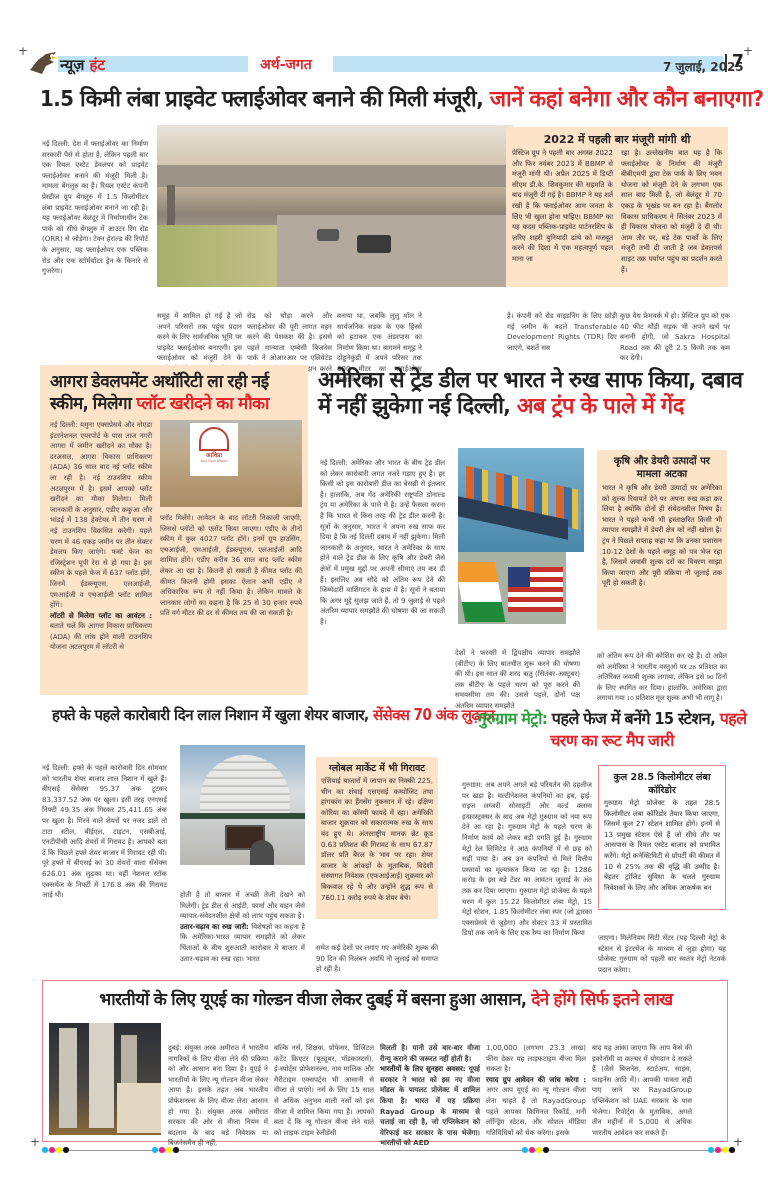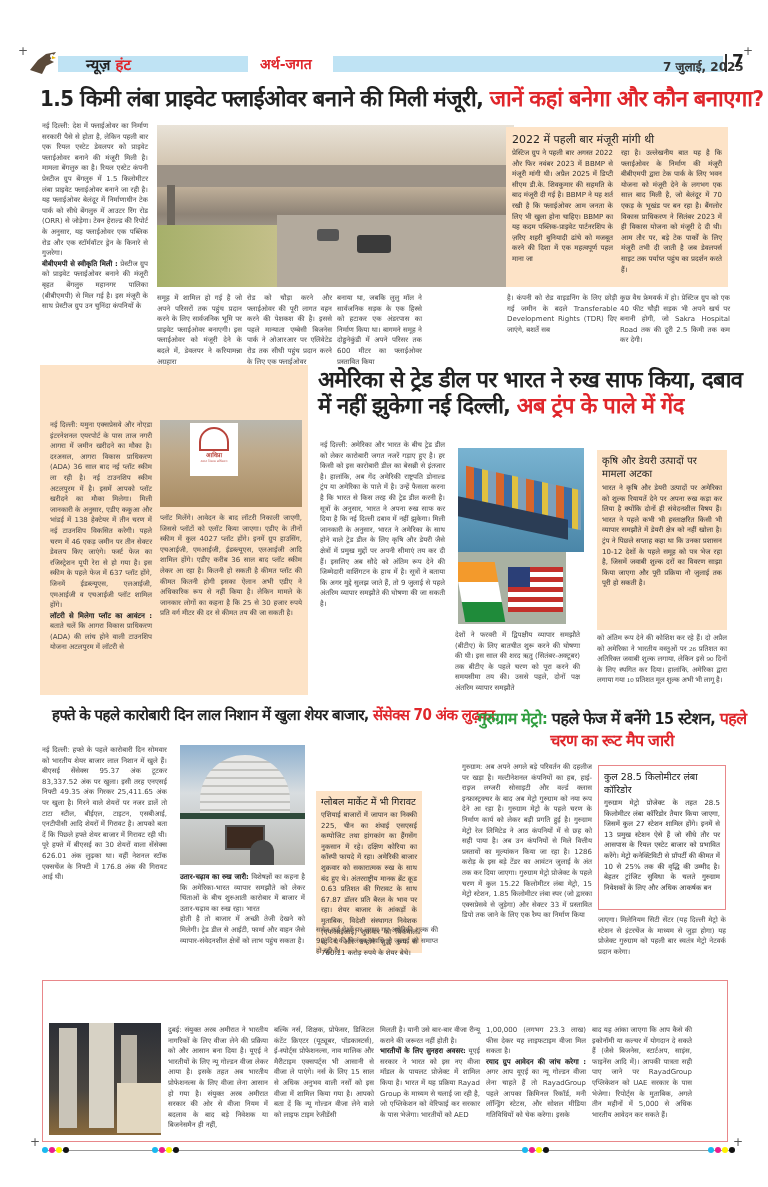--- a/index.html
+++ b/index.html
@@ -1,28 +1,28 @@
 <!DOCTYPE html>
 <html><head>
 <meta charset="utf-8">
 <style>
   * { box-sizing: border-box; margin: 0; padding: 0; }
   body { width: 768px; height: 1187px; background: #fff; font-family: "DejaVu Sans", sans-serif; color: #222; position: relative; overflow: hidden; }
   .abs { position: absolute; }
   .reg { position:absolute; font-size:12px; color:#555; line-height:1; }
   .bar { background:#bfe3f4; height:16px; }
-  .masthead-title { font-weight:bold; font-size:15px; color:#222;margin-left:26px; }
+  .masthead-title { font-weight:bold; font-size:15px; color:#222; }
   .red { color:#e0262b; }
   .green { color:#2f9e3f; }
   .headline { font-weight:bold; font-family:"DejaVu Sans Condensed","DejaVu Sans",sans-serif; letter-spacing:-0.5px; color:#222; }
   .body-text { font-size:7px; line-height:10.6px; color:#444; text-align:justify; }
   .body-text b { color:#222; }
-  .col { position:absolute; }
+  .col { position:absolute;margin-top:18px; }
   .box-peach { background:#fde3c7; }
-  .box-head { font-weight:normal; color:#222; }
+  .box-head { font-weight:bold; text-align:center; color:#222; }
   .photo { position:absolute; overflow:hidden; }
   .cmyk { position:absolute; display:flex; gap:1px; }
   .cmyk span { width:6px; height:6px; border-radius:50%; display:inline-block; }
 </style>
 </head>
 <body>
 
 <div class="reg" style="left:18px;top:45px;">+</div>
 <div class="reg" style="left:743px;top:45px;">+</div>
 
@@ -43,21 +43,20 @@
   <div class="abs" style="left:635px;top:8px;font-size:12px;color:#333;font-weight:bold;">7 जुलाई, 2025</div>
   <div class="abs" style="left:697px;top:4px;width:2px;height:18px;background:#333;"></div>
   <div class="abs" style="left:704px;top:1px;font-weight:bold;font-size:17px;">7</div>
 </div>
 
 <div class="abs headline" style="left:40px;top:82px;width:720px;font-size:22px;white-space:nowrap;">
   <span>1.5 किमी लंबा प्राइवेट फ्लाईओवर बनाने की मिली मंजूरी,</span> <span class="red">जानें कहां बनेगा और कौन बनाएगा?</span>
 </div>
 <div class="col body-text" style="left:42px;top:121px;width:106px;">
   <p>नई दिल्ली: देश में फ्लाईओवर का निर्माण सरकारी पैसे से होता है, लेकिन पहली बार एक रियल एस्टेट डेवलपर को प्राइवेट फ्लाईओवर बनाने की मंजूरी मिली है। मामला बेंगलुरु का है। रियल एस्टेट कंपनी प्रेस्टीज ग्रुप बेंगलुरु में 1.5 किलोमीटर लंबा प्राइवेट फ्लाईओवर बनाने जा रही है। यह फ्लाईओवर बेलंदूर में निर्माणाधीन टेक पार्क को सीधे बेंगलुरु में आउटर रिंग रोड (ORR) से जोड़ेगा। टेक्न हेराल्ड की रिपोर्ट के अनुसार, यह फ्लाईओवर एक पब्लिक रोड और एक स्टॉर्मवॉटर ड्रेन के किनारे से गुजरेगा।</p>
-  <p><b>बीबीएमपी से स्वीकृति मिली :</b> <span>प्रेस्टीज ग्रुप को प्राइवेट फ्लाईओवर बनाने की मंजूरी बृहत बेंगलुरु महानगर पालिका (बीबीएमपी) से मिल गई है। इस मंजूरी के साथ प्रेस्टीज ग्रुप उन चुनिंदा कंपनियों के</span></p>
 </div>
 <div class="photo" style="left:157px;top:125px;width:357px;height:162px;background:linear-gradient(180deg,#e9e3d8 0%,#c9b8a0 35%,#8e8376 55%,#a9a196 70%,#d8c8ae 100%);">
   <div class="abs" style="left:0;top:40px;width:357px;height:22px;background:#9d9387;"></div>
   <div class="abs" style="left:10px;top:60px;width:8px;height:100px;background:#6e675e;"></div>
   <div class="abs" style="left:0;top:100px;width:140px;height:62px;background:linear-gradient(90deg,#a6b06a,#c9c28f);"></div>
   <div class="abs" style="left:120px;top:90px;width:237px;height:72px;background:#b3aa9d;"></div>
   <div class="abs" style="left:200px;top:110px;width:34px;height:18px;background:#3a3a3a;border-radius:3px;"></div>
   <div class="abs" style="left:160px;top:104px;width:22px;height:12px;background:#555;border-radius:3px;"></div>
 </div>
 <div class="col body-text" style="left:157px;top:293px;width:85px;">समूह में शामिल हो गई है जो अपने परिसरों तक पहुंच प्रदान करने के लिए सार्वजनिक भूमि पर प्राइवेट फ्लाईओवर बनाएगी। इस फ्लाईओवर को मंजूरी देने के बदले में, डेवलपर ने करियामन्ना अग्रहारा</div>
@@ -67,20 +66,23 @@
 <div class="col body-text" style="left:620px;top:293px;width:110px;">कुछ वैध फ्रेमवर्क में हो। प्रेस्टिज ग्रुप को एक 40 फीट चौड़ी सड़क भी अपने खर्च पर बनानी होगी, जो Sakra Hospital Road तक की दूरी 2.5 किमी तक कम कर देगी।</div>
 <div class="abs box-peach" style="left:506px;top:127px;width:222px;height:160px;padding:4px 6px;">
   <div class="box-head" style="font-size:11px;margin-bottom:2px;">2022 में पहली बार मंजूरी मांगी थी</div>
   <div style="display:flex;gap:8px;">
     <div class="body-text" style="width:102px;color:#333;">प्रेस्टिज ग्रुप ने पहली बार अगस्त 2022 और फिर नवंबर 2023 में BBMP से मंजूरी मांगी थी। अप्रैल 2025 में डिप्टी सीएम डी.के. शिवकुमार की सहमति के बाद मंजूरी दी गई है। BBMP ने यह शर्त रखी है कि फ्लाईओवर आम जनता के लिए भी खुला होना चाहिए। BBMP का यह कदम पब्लिक-प्राइवेट पार्टनरशिप के ज़रिए शहरी बुनियादी ढांचे को मजबूत करने की दिशा में एक महत्वपूर्ण पहल माना जा</div>
     <div class="body-text" style="width:102px;color:#333;">रहा है। उल्लेखनीय बात यह है कि फ्लाईओवर के निर्माण की मंजूरी बीबीएमपी द्वारा टेक पार्क के लिए भवन योजना को मंजूरी देने के लगभग एक साल बाद मिली है, जो बेलंदूर में 70 एकड़ के भूखंड पर बन रहा है। बैंगलोर विकास प्राधिकरण ने सितंबर 2023 में ही विकास योजना को मंजूरी दे दी थी। आम तौर पर, बड़े टेक पार्कों के लिए मंजूरी तभी दी जाती है जब डेवलपर्स साइट तक पर्याप्त पहुंच का प्रदर्शन करते हैं।</div>
   </div>
 </div>
 
 <div class="abs box-peach" style="left:40px;top:365px;width:268px;height:330px;">
+  <div class="headline" style="position:absolute;left:10px;top:5px;width:255px;font-size:17px;line-height:22px;">
+    <span>आगरा डेवलपमेंट अथॉरिटी ला रही नई स्कीम, मिलेगा</span> <span class="red">प्लॉट खरीदने का मौका</span>
+  </div>
   <div class="body-text" style="position:absolute;left:10px;top:55px;width:102px;">
     <p>नई दिल्ली: यमुना एक्सप्रेसवे और नोएडा इंटरनेशनल एयरपोर्ट के पास ताज नगरी आगरा में जमीन खरीदने का मौका है। दरअसल, आगरा विकास प्राधिकरण (ADA) 36 साल बाद नई प्लॉट स्कीम ला रही है। नई टाउनशिप स्कीम अटलपुरम में है। इसमें आपको प्लॉट खरीदने का मौका मिलेगा। मिली जानकारी के अनुसार, एडीए ककुआ और भांडई में 138 हेक्टेयर में तीन चरण में नई टाउनशिप विकसित करेगी। पहले चरण में 46 एकड़ जमीन पर तीन सेक्टर डेवलप किए जाएंगे। फर्स्ट फेज का रजिस्ट्रेशन यूपी रेरा से हो गया है। इस स्कीम के पहले फेज में 637 प्लॉट होंगे, जिनमें ईडब्ल्यूएस, एलआईजी, एमआईजी व एचआईजी प्लॉट शामिल होंगे।</p>
     <p><b>लॉटरी से मिलेगा प्लॉट का आवंटन :</b> <span>बताते चलें कि आगरा विकास प्राधिकरण (ADA) की लांच होने वाली टाउनशिप योजना अटलपुरम में लॉटरी से</span></p>
   </div>
   <div class="photo" style="left:120px;top:55px;width:142px;height:87px;background:linear-gradient(180deg,#b9b7ae 0%,#bfa988 40%,#a98c63 100%);">
     <div class="abs" style="left:30px;top:3px;width:48px;height:53px;background:#fff;text-align:center;">
       <div style="margin:4px auto 0;width:30px;height:24px;border:2px solid #b8433b;border-radius:15px 15px 0 0;"></div>
       <div style="font-size:6px;color:#b8433b;font-weight:bold;">आविप्रा</div>
       <div style="font-size:3px;color:#b8433b;">आगरा विकास प्राधिकरण</div>
     </div>
@@ -116,49 +118,52 @@
 <div class="col body-text" style="left:42px;top:745px;width:125px;">
   <p>नई दिल्ली: हफ्ते के पहले कारोबारी दिन सोमवार को भारतीय शेयर बाजार लाल निशान में खुले हैं। बीएसई सेंसेक्स 95.37 अंक टूटकर 83,337.52 अंक पर खुला। इसी तरह एनएसई निफ्टी 49.35 अंक गिरकर 25,411.65 अंक पर खुला है। गिरने वाले शेयरों पर नजर डालें तो टाटा स्टील, बीईएल, टाइटन, एसबीआई, एनटीपीसी आदि शेयरों में गिरावट है। आपको बता दें कि पिछले हफ्ते शेयर बाजार में गिरावट रही थी। पूरे हफ्ते में बीएसई का 30 शेयरों वाला सेंसेक्स 626.01 अंक लुढ़का था। वहीं नेशनल स्टॉक एक्सचेंज के निफ्टी में 176.8 अंक की गिरावट आई थी।</p>
 </div>
 <div class="photo" style="left:180px;top:745px;width:125px;height:120px;background:linear-gradient(180deg,#8fb1cf 0%,#d8dde0 40%,#b7b6b0 100%);">
   <div class="abs" style="left:20px;top:10px;width:90px;height:60px;background:repeating-linear-gradient(180deg,#e8e8e6 0 6px,#c4c4c0 6px 8px);border-radius:45px 45px 0 0;"></div>
   <div class="abs" style="left:0;top:68px;width:125px;height:6px;background:#2f4a3b;"></div>
   <div class="abs" style="left:45px;top:80px;width:40px;height:25px;background:#3c2a20;border:2px solid #555;"></div>
   <div class="abs" style="left:70px;top:95px;width:24px;height:25px;background:#4c4c4c;border-radius:12px 12px 0 0;"></div>
 </div>
 <div class="col body-text" style="left:180px;top:872px;width:125px;">
+  <p>होती है तो बाजार में अच्छी तेजी देखने को मिलेगी। ट्रेड डील से आईटी, फार्मा और वाहन जैसे व्यापार-संवेदनशील क्षेत्रों को लाभ पहुंच सकता है।</p>
   <p><b>उतार-चढ़ाव का रुख जारी:</b> <span>विशेषज्ञों का कहना है कि अमेरिका-भारत व्यापार समझौते को लेकर चिंताओं के बीच शुरुआती कारोबार में बाजार में उतार-चढ़ाव का रुख रहा। भारत</span></p>
-  <p>होती है तो बाजार में अच्छी तेजी देखने को मिलेगी। ट्रेड डील से आईटी, फार्मा और वाहन जैसे व्यापार-संवेदनशील क्षेत्रों को लाभ पहुंच सकता है।</p>
 </div>
-<div class="abs box-peach" style="left:316px;top:757px;width:106px;height:162px;padding:4px 5px;margin-top:34px;">
+<div class="abs box-peach" style="left:316px;top:757px;width:122px;height:162px;padding:4px 5px;">
   <div class="box-head" style="font-size:9.5px;margin-bottom:2px;">ग्लोबल मार्केट में भी गिरावट</div>
   <div class="body-text" style="color:#333;">एशियाई बाजारों में जापान का निक्की 225, चीन का शंघाई एसएसई कम्पोजिट तथा हांगकांग का हैंगसेंग नुकसान में रहे। दक्षिण कोरिया का कॉस्पी फायदे में रहा। अमेरिकी बाजार शुक्रवार को सकारात्मक रुख के साथ बंद हुए थे। अंतरराष्ट्रीय मानक ब्रेंट क्रूड 0.63 प्रतिशत की गिरावट के साथ 67.87 डॉलर प्रति बैरल के भाव पर रहा। शेयर बाजार के आंकड़ों के मुताबिक, विदेशी संस्थागत निवेशक (एफआईआई) शुक्रवार को बिकवाल रहे थे और उन्होंने शुद्ध रूप से 760.11 करोड़ रुपये के शेयर बेचे।</div>
 </div>
 <div class="col body-text" style="left:316px;top:925px;width:122px;">समेत कई देशों पर लगाए गए अमेरिकी शुल्क की 90 दिन की निलंबन अवधि नौ जुलाई को समाप्त हो रही है।</div>
 
 <div class="abs headline" style="left:462px;top:708px;width:300px;font-size:16px;line-height:22px;text-align:center;">
   <span class="green">गुरुग्राम मेट्रो:</span> <span>पहले फेज में बनेंगे 15 स्टेशन,</span> <span class="red">पहले चरण का रूट मैप जारी</span>
 </div>
 <div class="col body-text" style="left:462px;top:762px;width:130px;">गुरुग्राम: अब अपने अगले बड़े परिवर्तन की दहलीज पर खड़ा है। मल्टीनेशनल कंपनियों का हब, हाई-राइज लग्जरी सोसाइटी और वर्ल्ड क्लास इन्फ्रास्ट्रक्चर के बाद अब मेट्रो गुरुग्राम को नया रूप देने आ रहा है। गुरुग्राम मेट्रो के पहले चरण के निर्माण कार्य को लेकर बड़ी प्रगति हुई है। गुरुग्राम मेट्रो रेल लिमिटेड ने आठ कंपनियों में से छह को सही पाया है। अब उन कंपनियों से मिले वित्तीय प्रस्तावों का मूल्यांकन किया जा रहा है। 1286 करोड़ के इस बड़े टेंडर का आवंटन जुलाई के अंत तक कर दिया जाएगा। गुरुग्राम मेट्रो प्रोजेक्ट के पहले चरण में कुल 15.22 किलोमीटर लंबा मेट्रो, 15 मेट्रो स्टेशन, 1.85 किलोमीटर लंबा स्पर (जो द्वारका एक्सप्रेसवे से जुड़ेगा) और सेक्टर 33 में प्रस्तावित डिपो तक जाने के लिए एक रैम्प का निर्माण किया</div>
 <div class="abs" style="left:598px;top:765px;width:128px;height:145px;border:1px solid #e8878a;padding:4px 5px;background:#fff;">
   <div class="box-head" style="font-size:9.5px;margin-bottom:2px;">कुल 28.5 किलोमीटर लंबा कॉरिडोर</div>
   <div class="body-text" style="color:#333;">गुरुग्राम मेट्रो प्रोजेक्ट के तहत 28.5 किलोमीटर लंबा कॉरिडोर तैयार किया जाएगा, जिसमें कुल 27 स्टेशन शामिल होंगे। इनमें से 13 प्रमुख स्टेशन ऐसे हैं जो सीधे तौर पर आसपास के रियल एस्टेट बाजार को प्रभावित करेंगे। मेट्रो कनेक्टिविटी से प्रॉपर्टी की कीमत में 10 से 25% तक की वृद्धि की उम्मीद है। बेहतर ट्रांजिट सुविधा के चलते गुरुग्राम निवेशकों के लिए और अधिक आकर्षक बन</div>
 </div>
 <div class="col body-text" style="left:598px;top:915px;width:128px;">जाएगा। मिलेनियम सिटी सेंटर (यह दिल्ली मेट्रो के स्टेशन से इंटरचेंज के माध्यम से जुड़ा होगा) यह प्रोजेक्ट गुरुग्राम को पहली बार स्वतंत्र मेट्रो नेटवर्क प्रदान करेगा।</div>
 
 <div class="abs" style="left:42px;top:980px;width:686px;height:162px;border:1px solid #e8878a;">
+  <div class="headline" style="position:absolute;left:0;top:6px;width:686px;text-align:center;font-size:17px;white-space:nowrap;">
+    <span>भारतीयों के लिए यूएई का गोल्डन वीजा लेकर दुबई में बसना हुआ आसान,</span> <span class="red">देने होंगे सिर्फ इतने लाख</span>
+  </div>
   <div class="photo" style="left:6px;top:42px;width:112px;height:112px;background:linear-gradient(180deg,#2c2f36 0%,#4a4640 60%,#8a6a3c 100%);">
     <div class="abs" style="left:10px;top:5px;width:18px;height:100px;background:#c9c4b8;"></div>
     <div class="abs" style="left:40px;top:0;width:25px;height:105px;background:#d7d2c5;"></div>
     <div class="abs" style="left:72px;top:12px;width:16px;height:90px;background:#b8b2a5;"></div>
     <div class="abs" style="left:68px;top:60px;width:44px;height:50px;background:#e2d7c0;"></div>
   </div>
   <div class="col body-text" style="left:125px;top:44px;width:100px;">दुबई: संयुक्त अरब अमीरात ने भारतीय नागरिकों के लिए वीजा लेने की प्रक्रिया को और आसान बना दिया है। यूएई ने भारतीयों के लिए न्यू गोल्डन वीजा लेकर आया है। इसके तहत अब भारतीय प्रोफेशनल्स के लिए वीजा लेना आसान हो गया है। संयुक्त अरब अमीरात सरकार की ओर से वीजा नियम में बदलाव के बाद बड़े निवेशक या बिजनेसमैन ही नहीं,</div>
   <div class="col body-text" style="left:231px;top:44px;width:100px;">बल्कि नर्स, शिक्षक, प्रोफेसर, डिजिटल कंटेंट क्रिएटर (यूट्यूबर, पॉडकास्टर्स), ई-स्पोर्ट्स प्रोफेशनल्स, नाव मालिक और मैरीटाइम एक्सपर्ट्स भी आसानी से वीजा ले पाएंगे। नर्स के लिए 15 साल से अधिक अनुभव वाली नर्सों को इस वीजा में शामिल किया गया है। आपको बता दें कि न्यू गोल्डन वीजा लेने वाले को लाइफ टाइम रेजीडेंसी</div>
-  <div class="col body-text" style="left:337px;top:44px;width:100px;">
+  <div class="col body-text" style="left:337px;top:44px;width:100px;font-weight:bold;">
     <p>मिलती है। यानी उसे बार-बार वीजा रीन्यू कराने की जरूरत नहीं होती है।</p>
     <p><b>भारतीयों के लिए सुनहरा अवसर:</b> <span>यूएई सरकार ने भारत को इस नए वीजा मॉडल के पायलट प्रोजेक्ट में शामिल किया है। भारत में यह प्रक्रिया Rayad Group के माध्यम से चलाई जा रही है, जो एप्लिकेशन को वेरिफाई कर सरकार के पास भेजेगा। भारतीयों को AED</span></p>
   </div>
   <div class="col body-text" style="left:443px;top:44px;width:100px;">
     <p>1,00,000 (लगभग 23.3 लाख) फीस देकर यह लाइफटाइम वीजा मिल सकता है।</p>
     <p><b>रयाद ग्रुप आवेदन की जांच करेगा :</b> <span>अगर आप यूएई का न्यू गोल्डन वीजा लेना चाहते हैं तो RayadGroup पहले आपका क्रिमिनल रिकॉर्ड, मनी लॉन्ड्रिंग स्टेटस, और सोशल मीडिया गतिविधियों को चेक करेगा। इसके</span></p>
   </div>
   <div class="col body-text" style="left:549px;top:44px;width:100px;">बाद यह आंका जाएगा कि आप कैसे की इकोनॉमी या कल्चर में योगदान दे सकते हैं (जैसे बिजनेस, स्टार्टअप, साइंस, फाइनेंस आदि में)। आपकी पात्रता सही पाए जाने पर RayadGroup एप्लिकेशन को UAE सरकार के पास भेजेगा। रिपोर्ट्स के मुताबिक, अगले तीन महीनों में 5,000 से अधिक भारतीय आवेदन कर सकते हैं।</div>
 </div>
 

